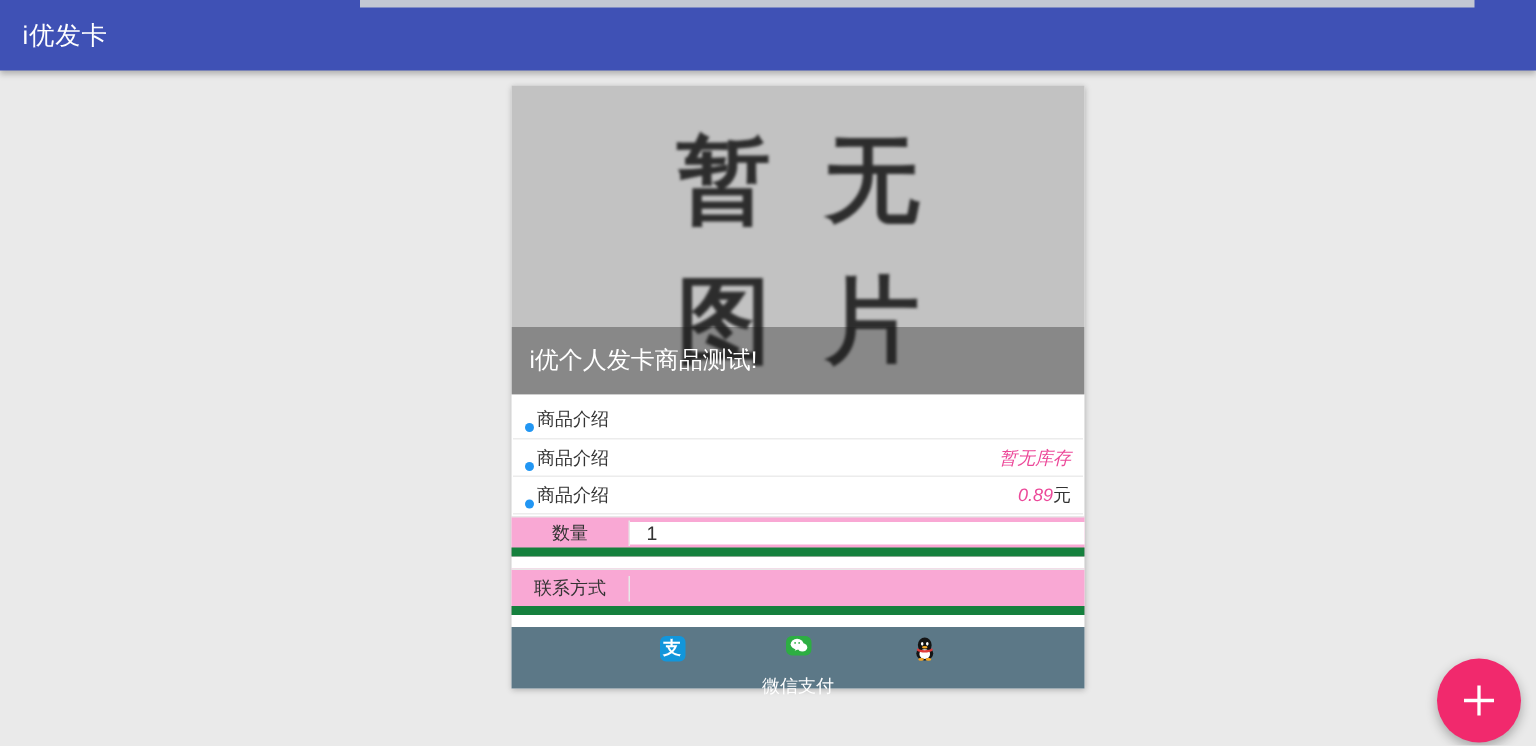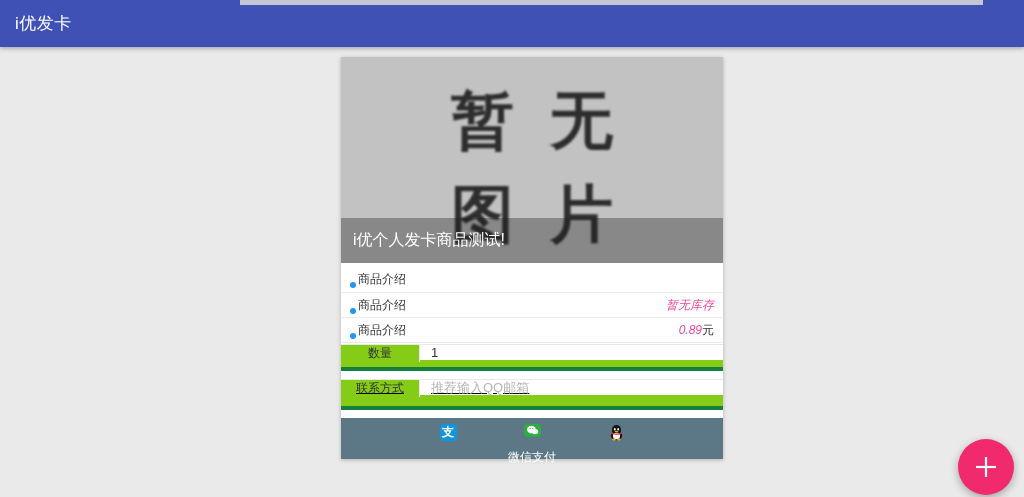--- a/index.html
+++ b/index.html
@@ -82,27 +82,27 @@
     background: #2196f3;
     margin-right: 2px;
     vertical-align: middle;
   }
   .detail-label { display: flex; align-items: flex-end; }
   .detail-value { color: #ec4899; font-style: italic; }
   .detail-suffix { color: #333333; }
 
   
   .form-row {
-    display: flex; align-items: flex-start;
+    display: flex; align-items: center;
     border-top: 1px solid #e8e8e8;
-    border-bottom: 4px solid #15803d;
-    background: #84cc16;
+    border-bottom: 6px solid #15803d;
+    background: #f9a8d4;
   }
   .form-row.quantity { height: 27px; margin-top: 1px; }
-  .form-row.contact  { height: 31px; margin-top: 8px; text-decoration: underline; }
+  .form-row.contact  { height: 31px; margin-top: 8px; }
   .form-label {
     width: 79px;
     display: flex; align-items: center; justify-content: center;
     font-size: 12px; color: #333333;
     border-right: 1px solid #e8e8e8;
   }
   .form-input {
     flex: 1;
     border: none; outline: none;
     font-size: 13px; color: #333333;
@@ -191,21 +191,20 @@
     </span>
   </div>
 
   <div class="form-row quantity">
     <div class="form-label">数量</div>
     <input class="form-input" type="text" value="1" style="">
   </div>
 
   <div class="form-row contact">
     <div class="form-label">联系方式</div>
-    <input class="form-input" type="text" placeholder="推荐输入QQ邮箱" style="">
   </div>
 
   <div class="pay-bar">
 
     <div class="pay-method">
       <span class="pay-icon alipay">
         <span>支</span>
       </span>
     </div>
 

